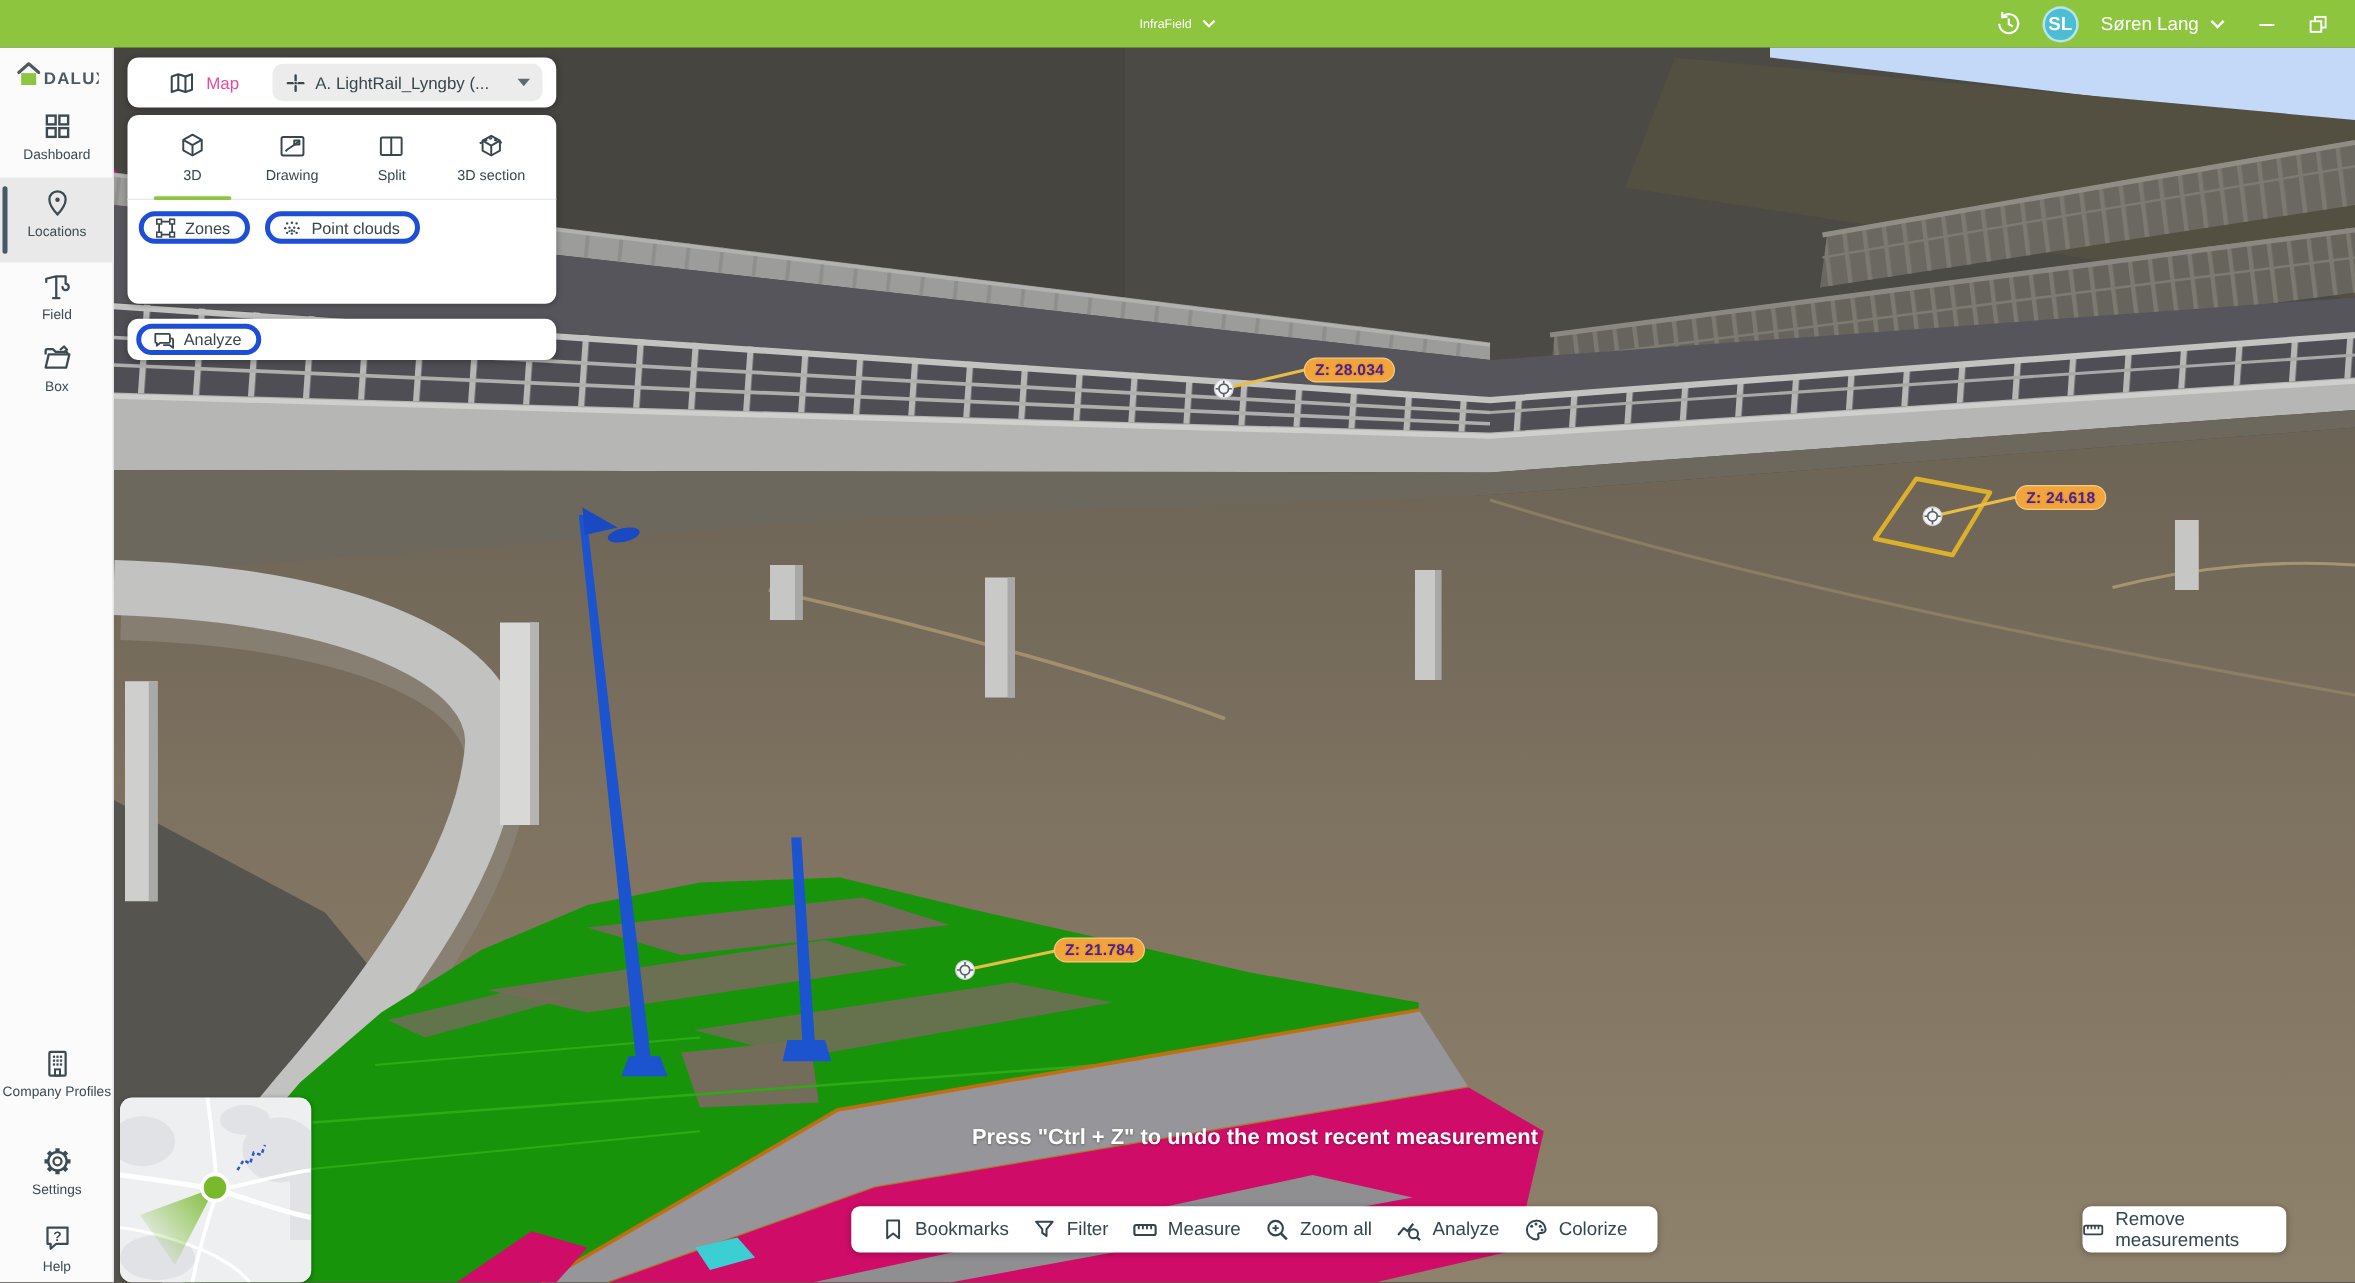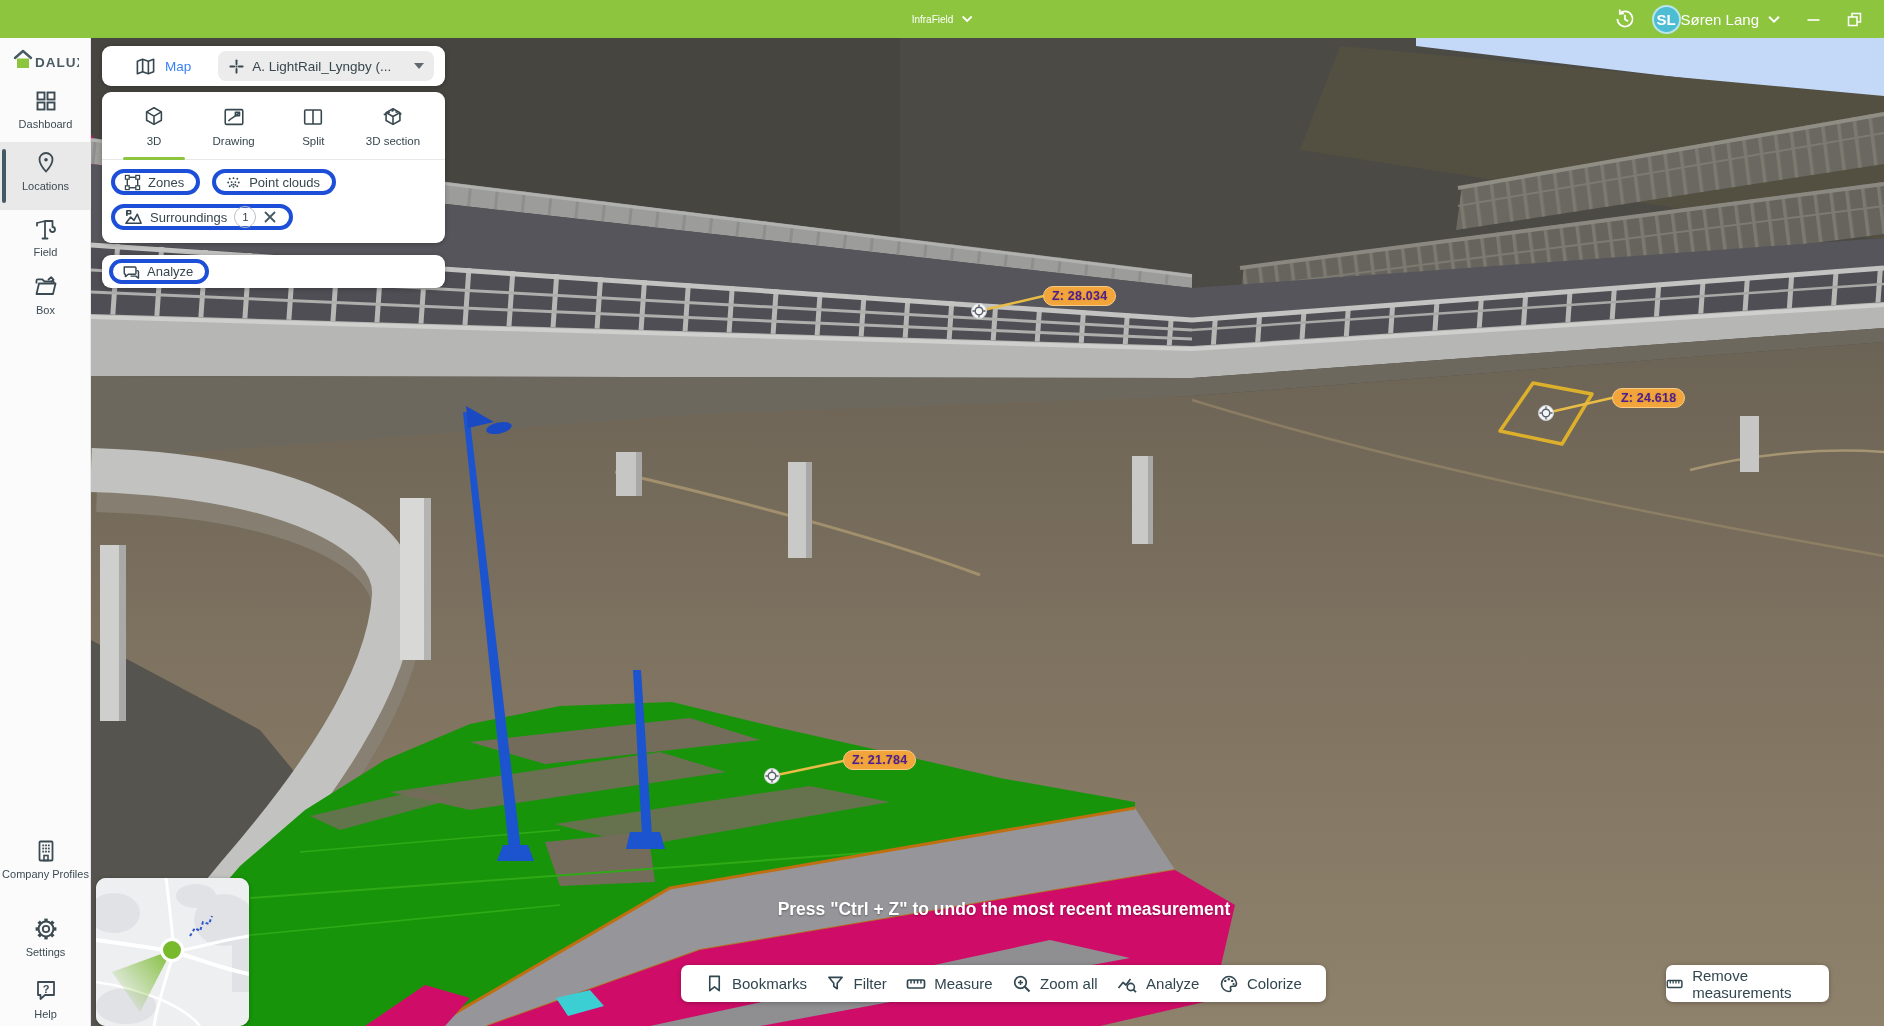--- a/index.html
+++ b/index.html
@@ -9,35 +9,35 @@
     -webkit-font-smoothing:antialiased;
   }
   
   .topbar{position:absolute;left:0;top:0;width:1884px;height:38px;background:#8dc53f;z-index:40;}
   .topbar-title{position:absolute;left:50%;top:0;height:38px;transform:translateX(-50%);
     display:flex;align-items:center;gap:8px;color:#fff;font-size:10px;font-weight:500;}
   .topbar-right{position:absolute;right:22px;top:0;height:38px;display:flex;align-items:center;color:#fff;}
   .tb-gap{margin-left:16px;display:flex;align-items:center;}
   .avatar{width:29px;height:29px;border-radius:50%;background:#4cbdd3;border:2px solid rgba(255,255,255,.6);
     display:flex;align-items:center;justify-content:center;font-size:15px;font-weight:700;color:#fff;box-sizing:border-box;}
-  .user-name{font-size:15px;margin-left:0;}
+  .user-name{font-size:15px;margin-left:18px;}
   .chev{margin-left:9px;display:flex;}
   .win-btn{margin-left:26px;display:flex;align-items:center;cursor:pointer;}
   
   .sidebar{position:absolute;left:0;top:38px;width:91px;height:988px;background:#fbfbfb;z-index:35;
     border-right:1px solid #e6e6e6;box-sizing:border-box;}
   .side-item{position:absolute;left:0;width:91px;display:flex;flex-direction:column;align-items:center;
     justify-content:flex-start;gap:4px;color:#3c4b53;font-size:11px;line-height:1.15;text-align:center;cursor:pointer;box-sizing:border-box;}
   .side-item.active{background:#e9e9e9;}
   .active-bar{position:absolute;left:2px;top:7px;bottom:7px;width:4px;background:#455a64;border-radius:2px;}
   .logo-wrap{position:absolute;left:0;top:10px;width:91px;display:flex;justify-content:center;}
   
   .panel{position:absolute;background:#fff;border-radius:9px;box-shadow:0 1px 5px rgba(0,0,0,.28);z-index:25;box-sizing:border-box;}
   #map-bar{left:102px;top:46px;width:343px;height:40px;display:flex;align-items:center;}
-  .map-btn{display:flex;align-items:center;gap:9px;margin-left:33px;font-size:13.5px;color:#3b82f6;cursor:pointer;}
+  .map-btn{display:flex;align-items:center;gap:9px;margin-left:33px;font-size:13.5px;color:#ec4899;cursor:pointer;}
   .model-dd{margin-left:27px;width:216px;height:30px;background:#ececec;border-radius:8px;display:flex;
     align-items:center;padding:0 10px;gap:7px;box-sizing:border-box;color:#37474f;font-size:13.5px;cursor:pointer;}
   .model-label{white-space:nowrap;overflow:hidden;flex:1;}
   .dd-caret{width:0;height:0;border-left:5px solid transparent;border-right:5px solid transparent;border-top:6px solid #5f6a70;}
   #view-panel{left:102px;top:92px;width:343px;height:151px;}
   .tabs{display:flex;justify-content:space-between;padding:13px 14px 0;height:54px;}
   .tab{width:76px;display:flex;flex-direction:column;align-items:center;gap:6px;font-size:11.5px;color:#37474f;
     position:relative;padding-bottom:8px;cursor:pointer;}
   .tab.active::after{content:"";position:absolute;left:7px;right:7px;bottom:-1px;height:3px;background:#8dc53f;border-radius:2px;}
   .divider{height:1px;background:#e8e8e8;margin-top:0;}
@@ -435,38 +435,20 @@
             <circle cx="14.6" cy="9" r="1"></circle>
           <circle cx="5" cy="13" r="1"></circle>
             <circle cx="9" cy="13.6" r="1"></circle>
             <circle cx="13" cy="13" r="1"></circle>
           <circle cx="9" cy="11" r="1"></circle>
             <circle cx="7" cy="11.6" r="0.9"></circle>
             <circle cx="11" cy="11.6" r="0.9"></circle>
         </g>
       </svg>
       <span>Point clouds</span>
-    </span>
-  </div>
-  <div class="chips-row">
-    <span class="chip">
-      <svg width="19" height="19" viewBox="0 0 20 20">
-        <g fill="none" stroke="#37474f" stroke-width="1.6" stroke-linejoin="round">
-          <path d="M2,16 L7,9.5 L10.5,13 L14,6.5 L18,16 Z"></path>
-          <rect x="3" y="3" width="4" height="3"></rect>
-          <line x1="3" y1="3" x2="3" y2="8.5"></line>
-        </g>
-      </svg>
-      <span>Surroundings</span>
-      <span class="count-badge">1</span>
-      <span class="chip-x">
-        <svg width="14" height="14" viewBox="0 0 14 14">
-          <path d="M2.5,2.5 L11.5,11.5 M11.5,2.5 L2.5,11.5" stroke="#455a64" stroke-width="1.9" stroke-linecap="round"></path>
-        </svg>
-      </span>
     </span>
   </div>
 </div>
 
 <div class="panel" id="comments-panel">
   <span class="chip" style="height:25px;">
     <svg width="18" height="18" viewBox="0 0 20 20">
       <g fill="none" stroke="#37474f" stroke-width="1.6" stroke-linejoin="round">
         <path d="M16,8.5 h1 a1.3,1.3 0 0 1 1.3,1.3 V17 l-3,-2.4 H9.5"></path>
         <path d="M2.5,4.5 h12 a1,1 0 0 1 1,1 v6 a1,1 0 0 1 -1,1 H7 l-3.2,2.6 V12.5 H3.5 a1,1 0 0 1 -1,-1 Z" fill="#fff"></path>

